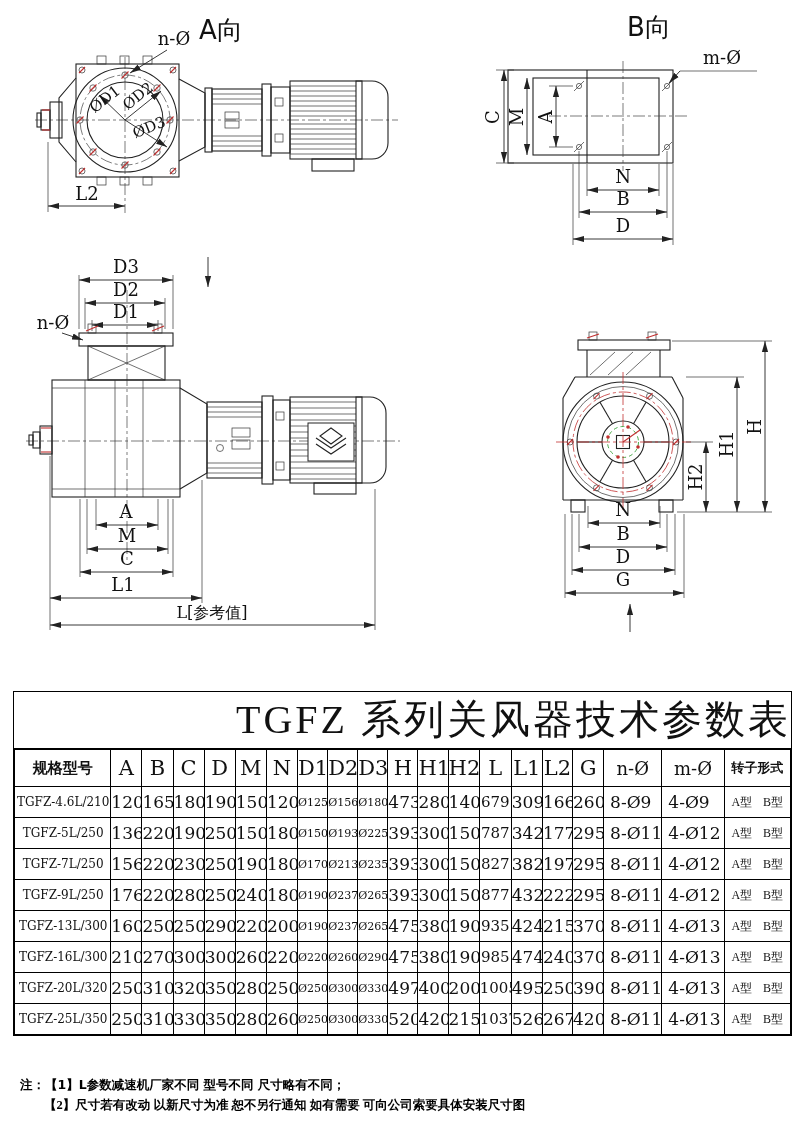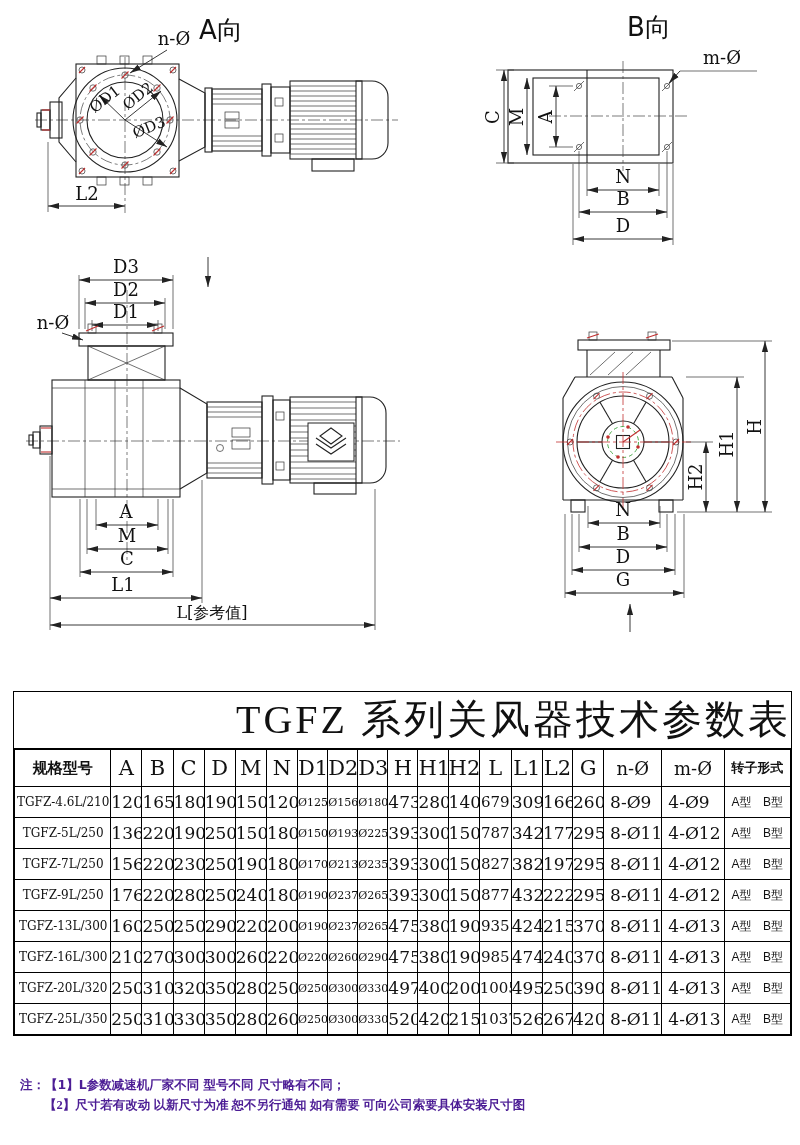--- a/index.html
+++ b/index.html
@@ -41,23 +41,23 @@
   }
   table.spec th{height:36px;font-weight:normal;font-size:21px;margin-left:28px;}
   table.spec td{height:30px;font-size:17px;}
   table.spec th.c0{font-size:15px;font-weight:bold;font-family:"DejaVu Sans","Liberation Sans",sans-serif;}
   table.spec th.c17,table.spec th.c18{font-size:18px;}
   table.spec th.c19{font-size:13px;font-weight:bold;font-family:"DejaVu Sans","Liberation Sans",sans-serif;}
   table.spec td.c0{font-size:12px;text-align:center;padding-left:1px;}
   table.spec td.c7,table.spec td.c8,table.spec td.c9{font-size:11px;}
   table.spec td.c13{font-size:15px;margin-left:45px;}
   table.spec td.c17,table.spec td.c18{font-size:17px;text-align:left;padding-left:6px;}
-  table.spec td.c19{font-size:12px;word-spacing:8px;font-family:Liberation Sans, sans-serif;}
+  table.spec td.c19{font-size:12px;word-spacing:8px;font-family:Liberation Serif, serif;}
   
-  .notes{position:absolute;left:20px;top:1074px;font-size:12.5px;font-weight:bold;line-height:21px;color:#4c1d95;}
+  .notes{position:absolute;left:20px;top:1074px;font-size:12.5px;font-weight:bold;line-height:21px;color:#000000;}
   .note-line{white-space:nowrap;}
   .note-line.indent{padding-left:24px;font-family:Liberation Serif, serif;}
 </style>
 </head>
 <body>
 
 <svg id="drawings" width="800" height="686" viewBox="0 0 800 686">
   <defs>
     <marker id="ma" markerWidth="12" markerHeight="8" refX="11" refY="4" orient="auto-start-reverse" markerUnits="userSpaceOnUse">
       <path d="M0,0.9 L11,4 L0,7.1 Z" fill="#222"></path>

